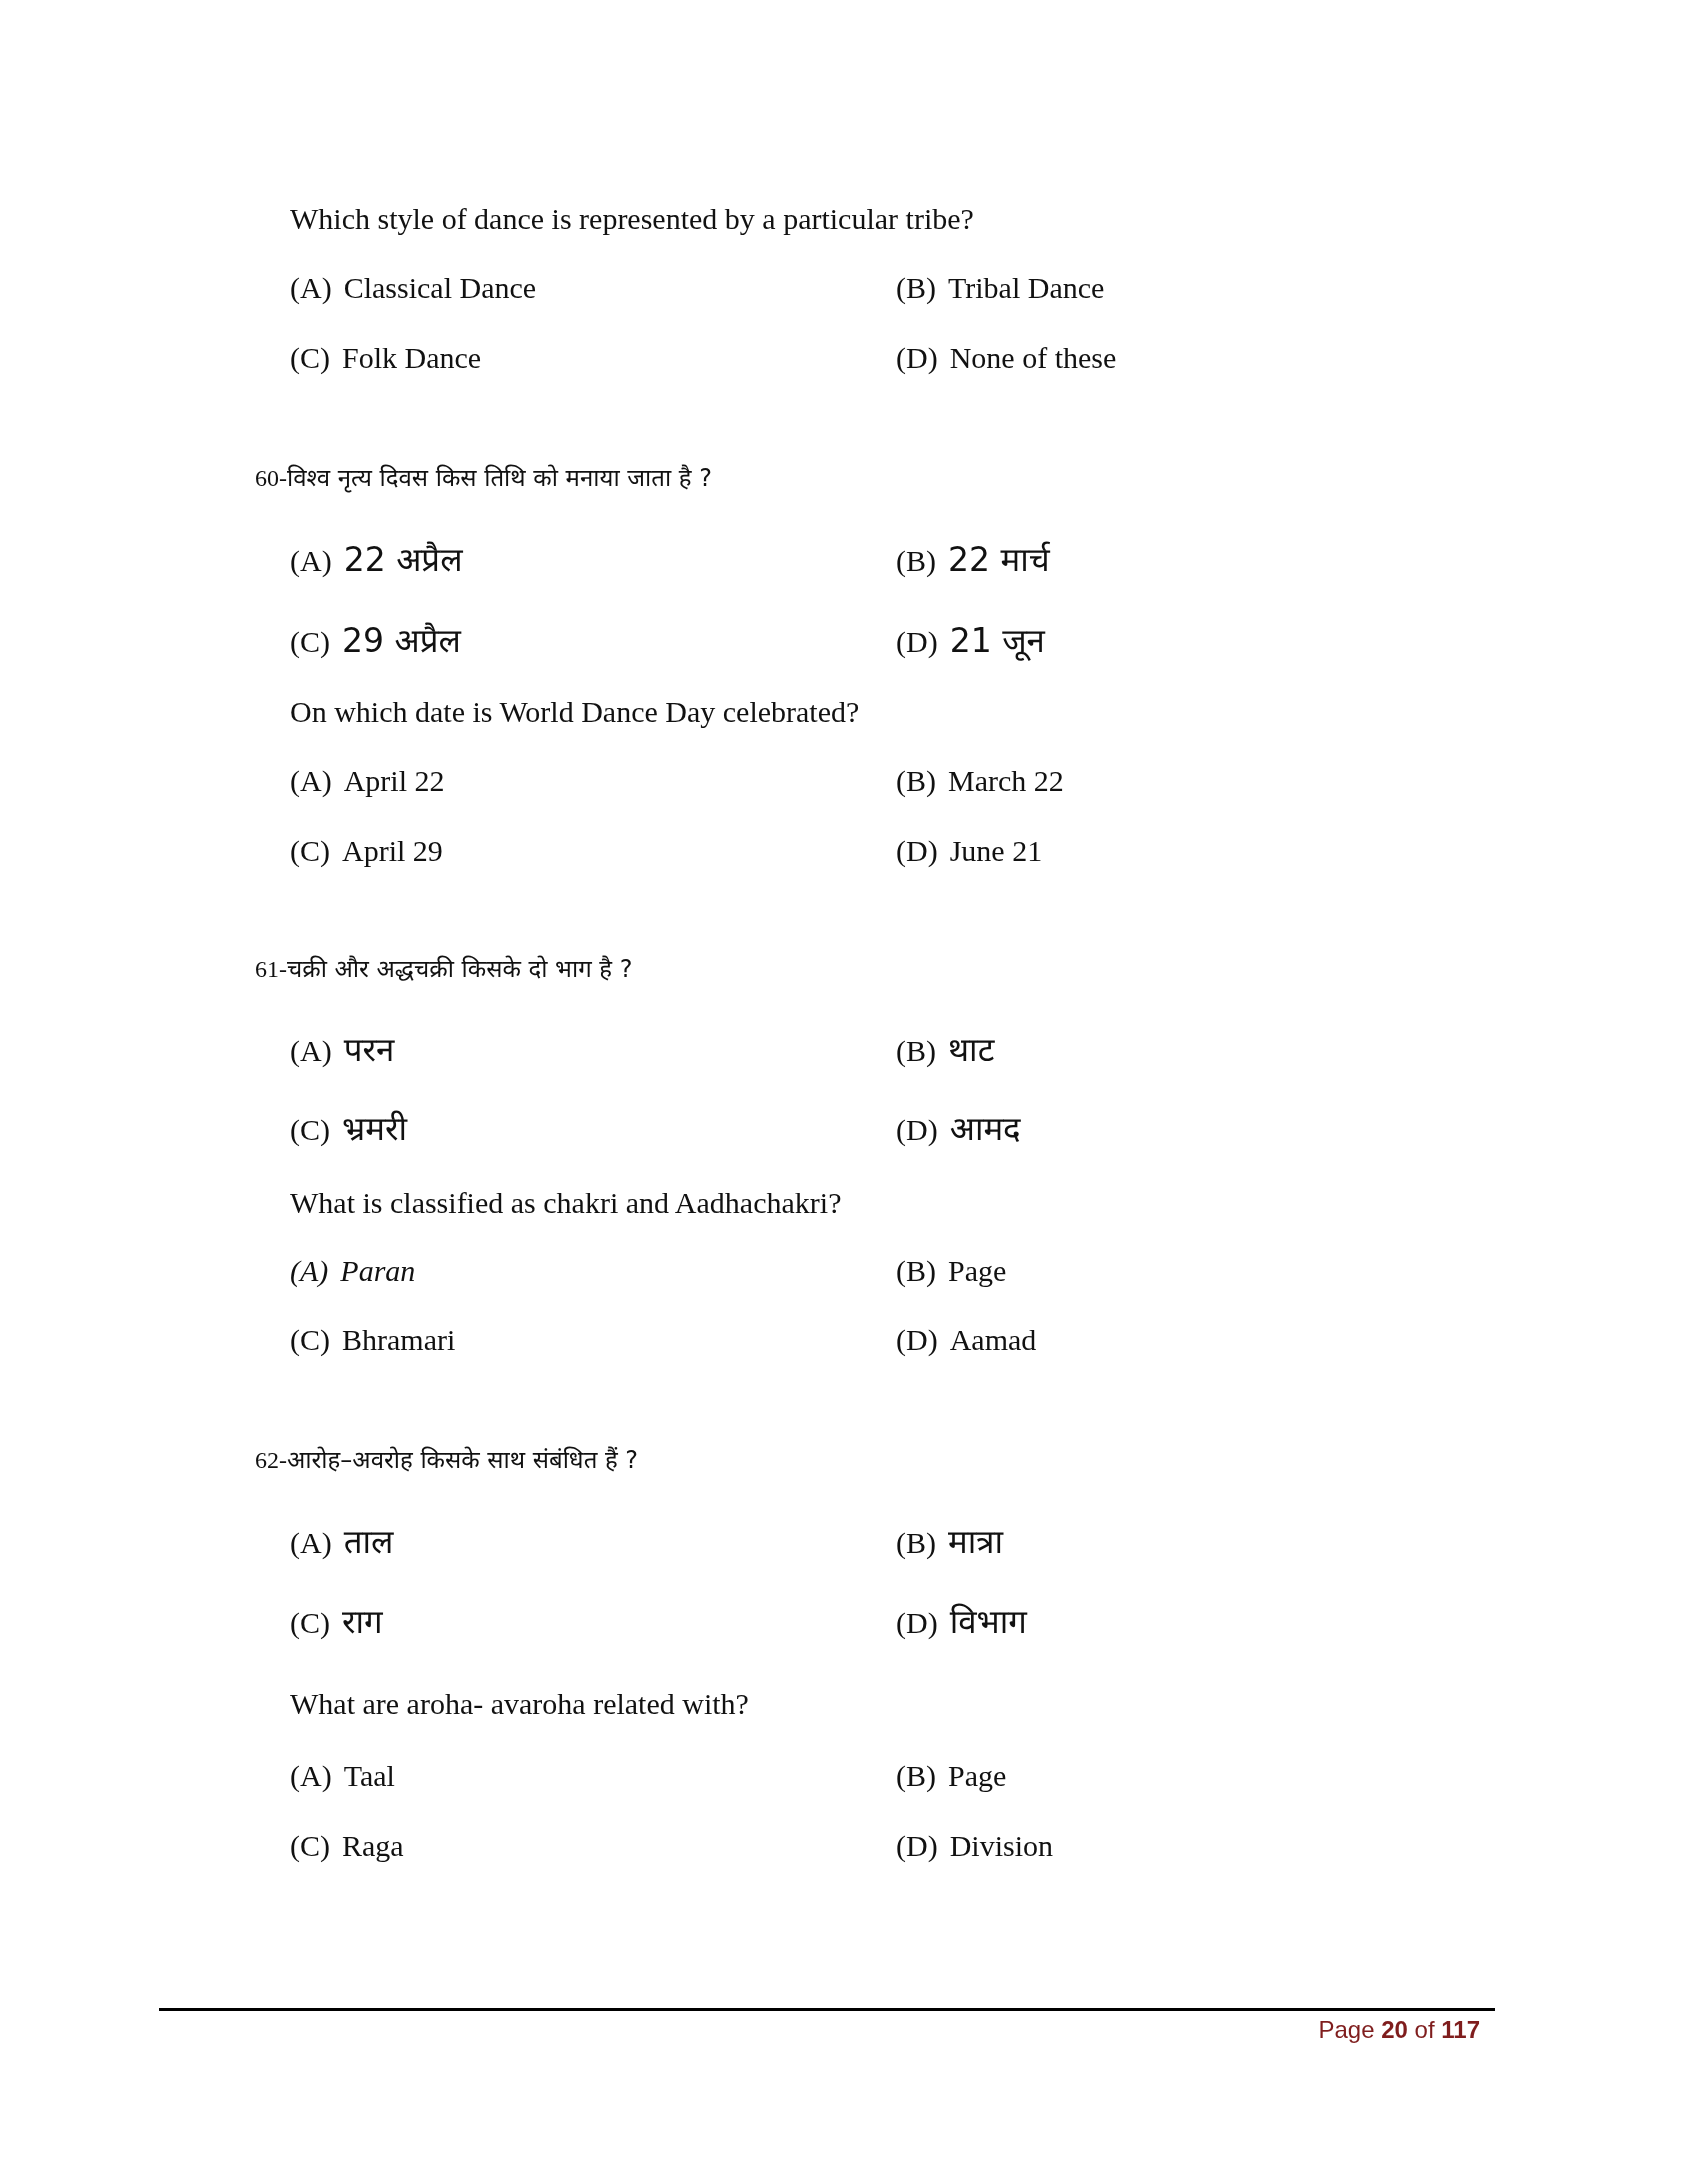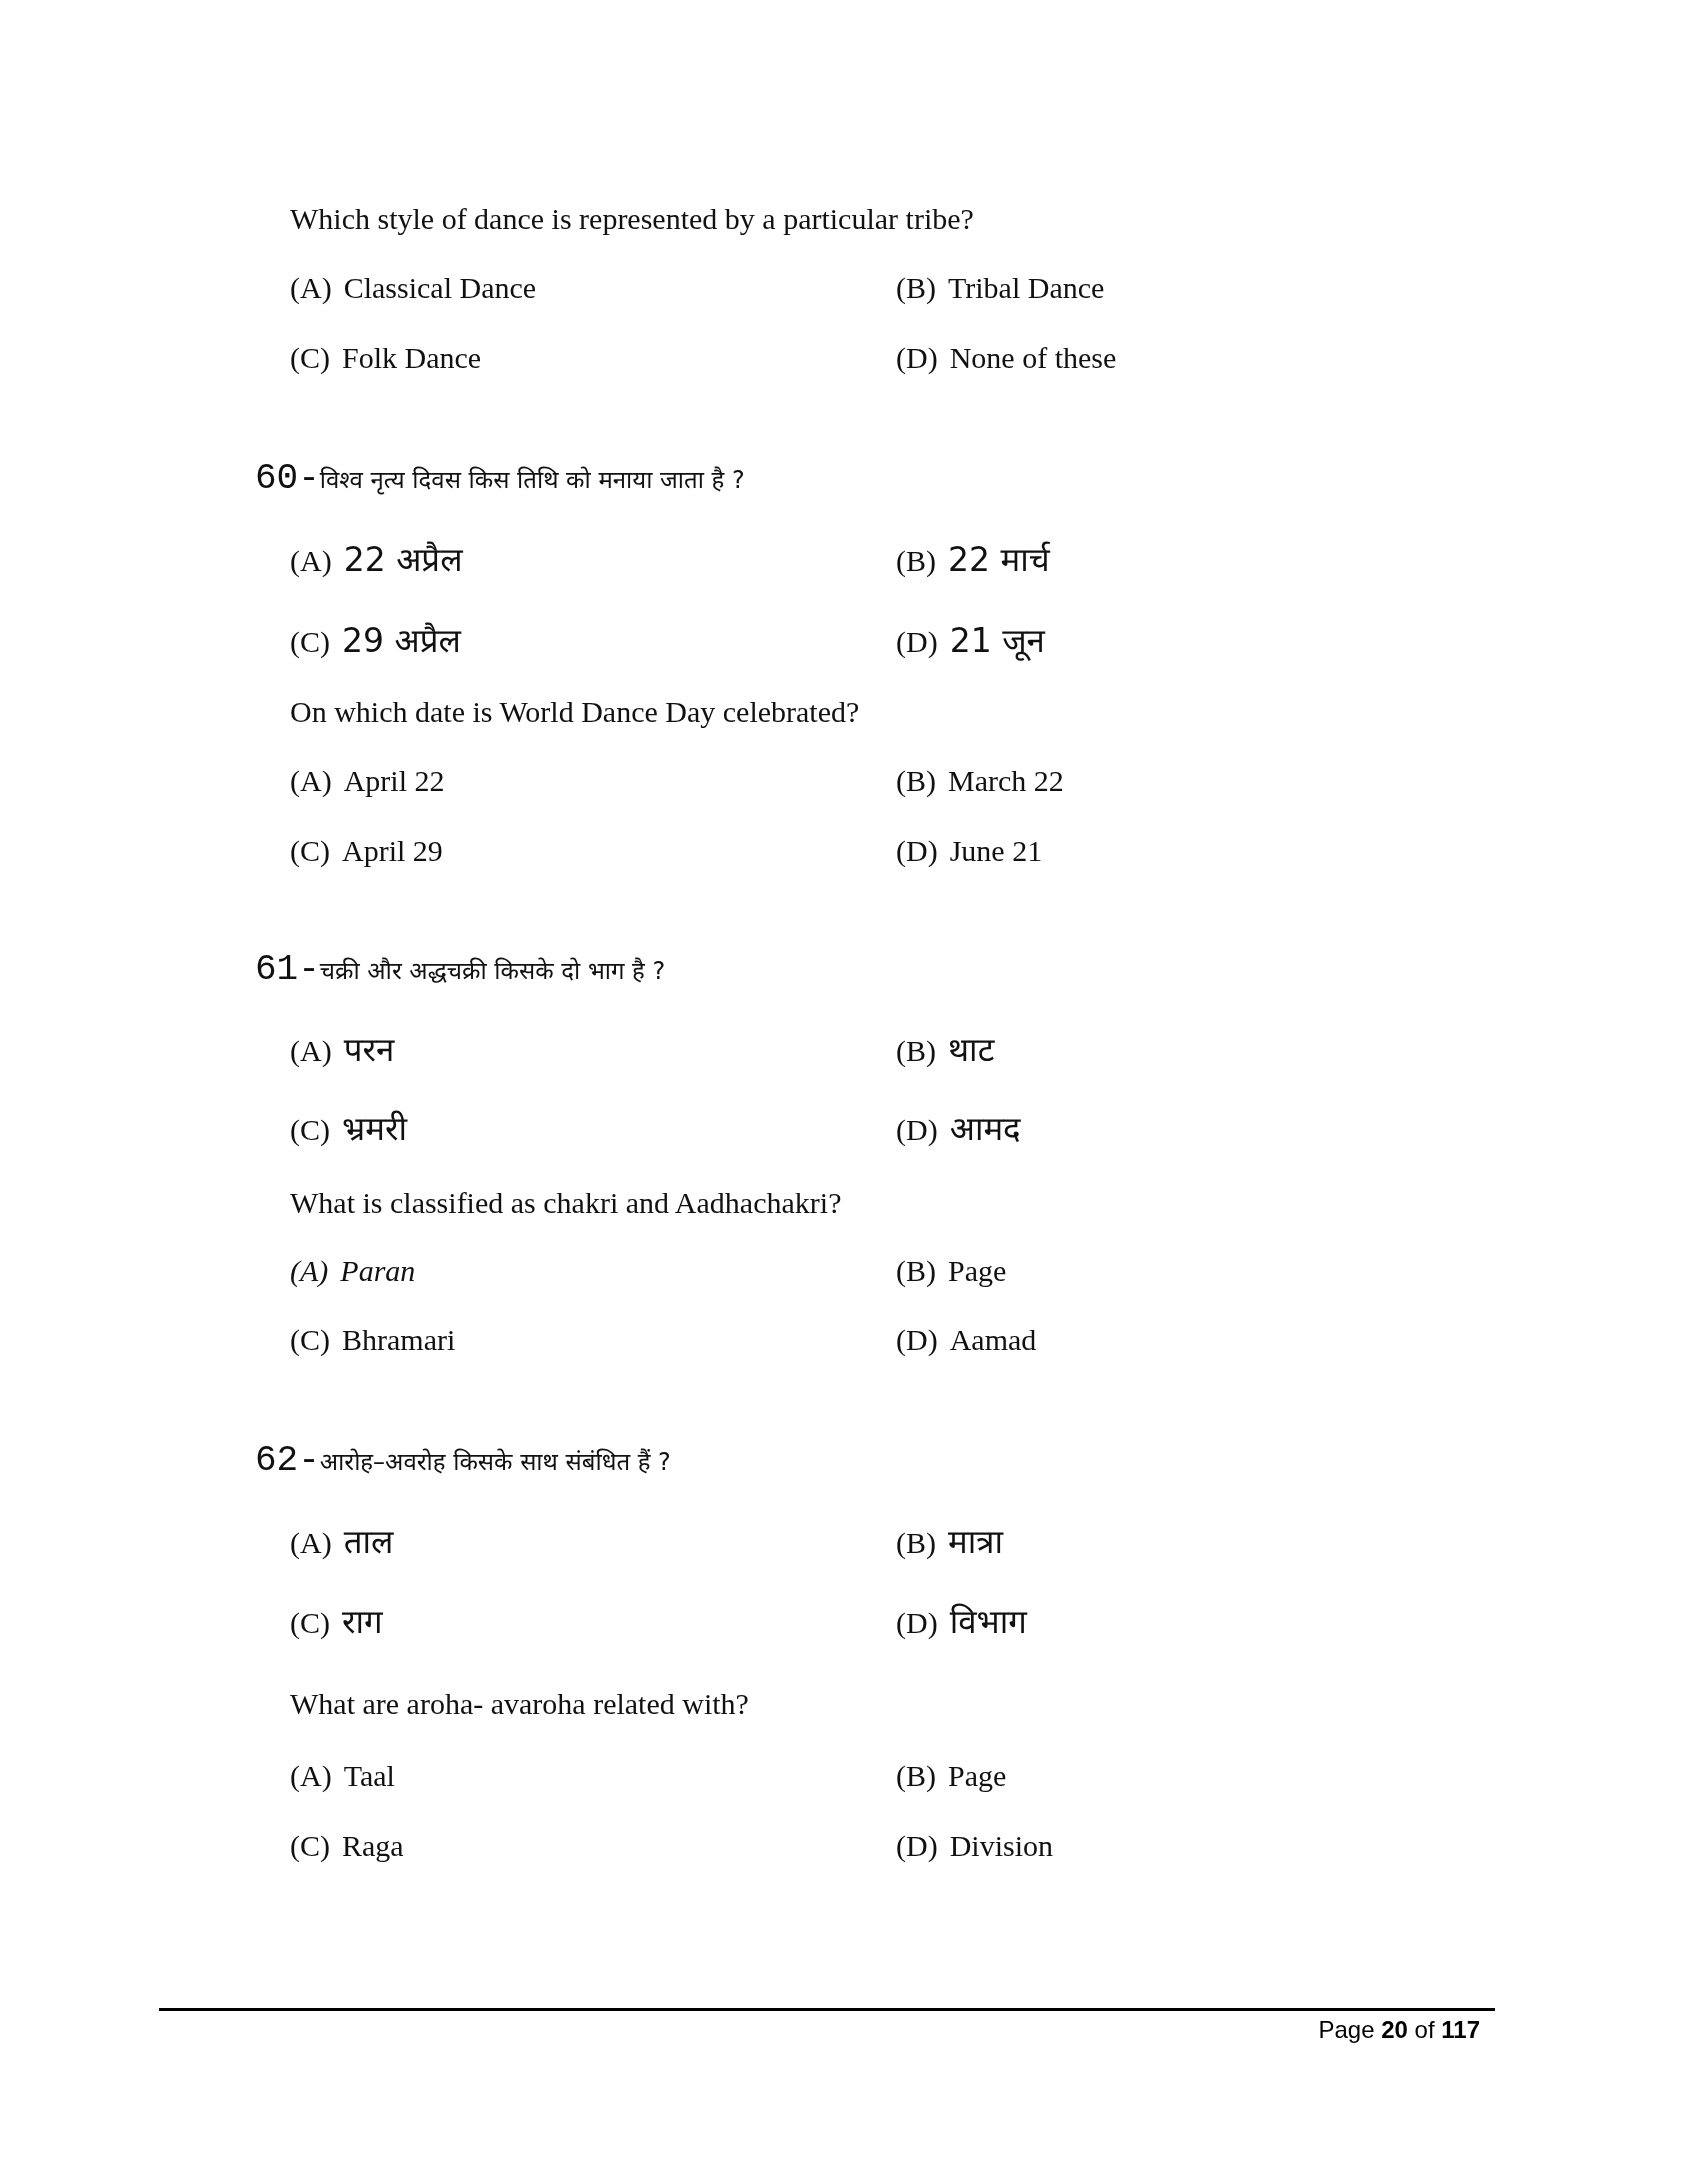--- a/index.html
+++ b/index.html
@@ -1,23 +1,23 @@
 <!DOCTYPE html>
 <html><head>
 <meta charset="utf-8">
 <style>
   html, body { margin:0; padding:0; background:#ffffff; }
   body { width:1683px; height:2178px; position:relative; overflow:hidden; color:#111111; }
   .line { position:absolute; white-space:nowrap; line-height:1; font-family:"Liberation Serif", "DejaVu Serif", serif; font-size:30px; }
   .hi { font-family:"DejaVu Sans", "Liberation Sans", sans-serif; font-size:33px; }
   .hiq { font-family:"DejaVu Sans", "Liberation Sans", sans-serif; font-size:24px; }
-  .num { font-family:Liberation Mono, monospace; font-size:36px; }
+  .num { font-family:Liberation Serif, serif; font-size:24px; }
   .label { font-family:"Liberation Serif", serif; font-size:30px; margin-right:12px; }
   .footer-rule { position:absolute; left:159px; top:2008px; width:1336px; height:3px; background:#000000; }
-  .footer { position:absolute; top:2018px; right:203px; font-family:"Liberation Sans", "DejaVu Sans", sans-serif; font-size:24px; line-height:1; white-space:nowrap; color:#000000; }
+  .footer { position:absolute; top:2018px; right:203px; font-family:"Liberation Sans", "DejaVu Sans", sans-serif; font-size:24px; line-height:1; white-space:nowrap; color:#7f1d1d; }
   .footer b { font-weight:700; }
 </style>
 </head>
 <body>
 
 <div class="line" style="left:290px;top:204px;">Which style of dance is represented by a particular tribe?</div>
 <div class="line" style="left:290px;top:273px;"><span class="label">(A)</span><span>Classical Dance</span></div>
 <div class="line" style="left:896px;top:273px;"><span class="label">(B)</span><span>Tribal Dance</span></div>
 <div class="line" style="left:290px;top:343px;"><span class="label">(C)</span><span>Folk Dance</span></div>
 <div class="line" style="left:896px;top:343px;"><span class="label">(D)</span><span>None of these</span></div>

